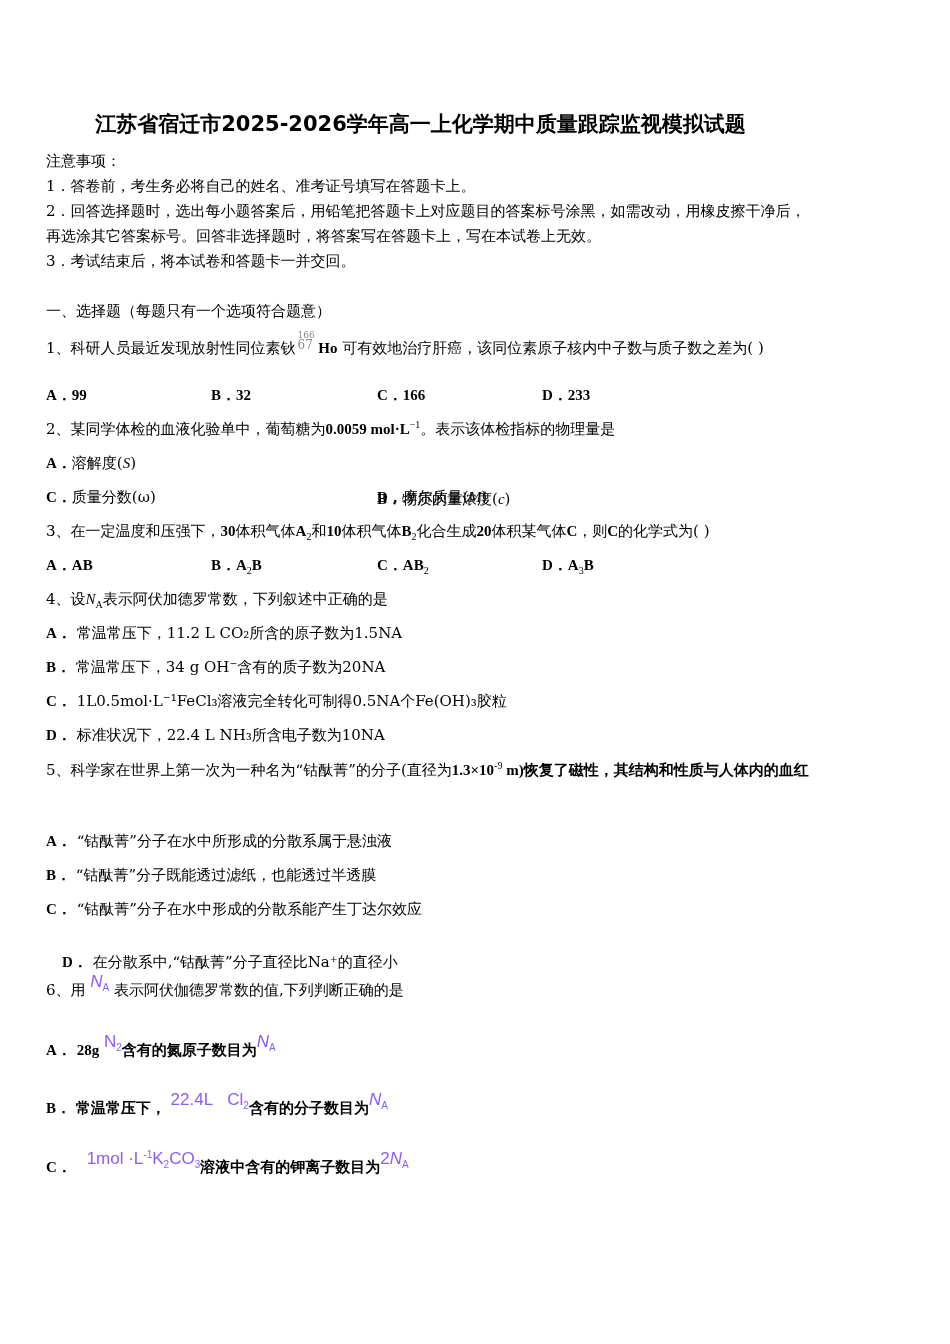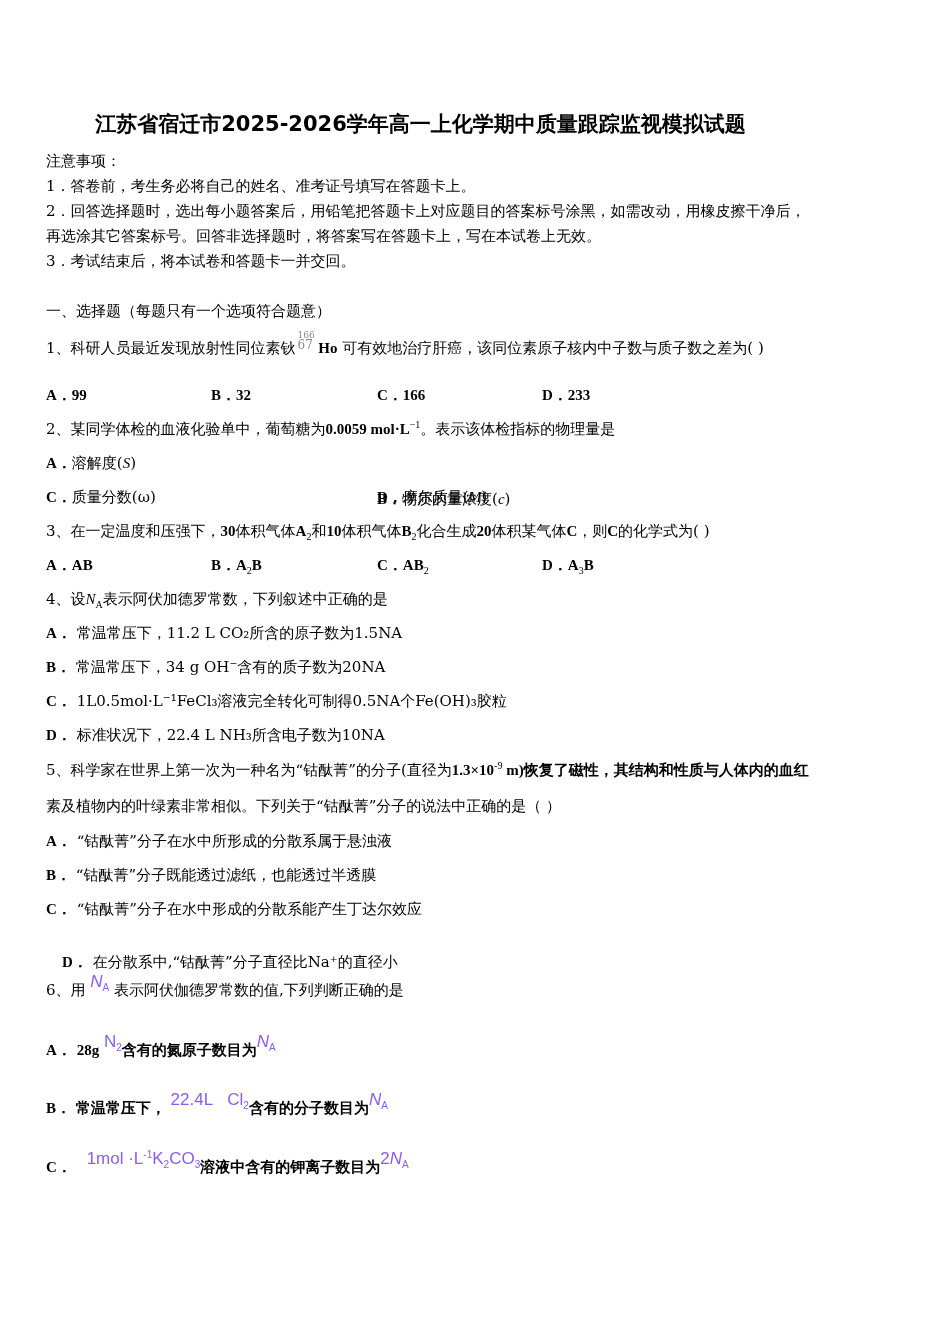--- a/index.html
+++ b/index.html
@@ -71,21 +71,20 @@
     <span>4、设</span><i class="ser">N</i><sub class="ser">A</sub><span>表示阿伏加德罗常数，下列叙述中正确的是</span>
   </div>
   <div class="line" style="top:623px;"><span class="lbl">A．</span> <span>常温常压下，11.2 L CO₂所含的原子数为1.5NA</span></div>
   <div class="line" style="top:657px;text-align:center;"><span class="lbl">B．</span> <span>常温常压下，34 g OH⁻含有的质子数为20NA</span></div>
   <div class="line" style="top:691px;"><span class="lbl">C．</span> <span>1L0.5mol·L⁻¹FeCl₃溶液完全转化可制得0.5NA个Fe(OH)₃胶粒</span></div>
   <div class="line" style="top:725px;"><span class="lbl">D．</span> <span>标准状况下，22.4 L NH₃所含电子数为10NA</span></div>
 
   <div class="line" style="top:760px;">
     <span>5、科学家在世界上第一次为一种名为“钴酞菁”的分子(直径为</span><span class="b ser">1.3×10</span><sup class="ser">-9</sup><span class="b ser"> m)恢复了磁性，其结构和性质与人体内的血红</span>
   </div>
-  <div class="line" style="top:796px;">素及植物内的叶绿素非常相似。下列关于“钴酞菁”分子的说法中正确的是（    ）</div>
   <div class="line" style="top:831px;"><span class="lbl">A．</span> <span>“钴酞菁”分子在水中所形成的分散系属于悬浊液</span></div>
   <div class="line" style="top:865px;"><span class="lbl">B．</span> <span>“钴酞菁”分子既能透过滤纸，也能透过半透膜</span></div>
   <div class="line" style="top:899px;"><span class="lbl">C．</span> <span>“钴酞菁”分子在水中形成的分散系能产生丁达尔效应</span></div>
   <div class="line" style="top:952px;margin-left:16px;"><span class="lbl">D．</span> <span>在分散系中,“钴酞菁”分子直径比Na⁺的直径小</span></div>
 
   <div class="line" style="top:980px;">
     <span>6、用</span>
     <span class="math"><i>N</i><span class="s">A</span></span>
     <span>表示阿伏伽德罗常数的值,下列判断正确的是</span>
   </div>

